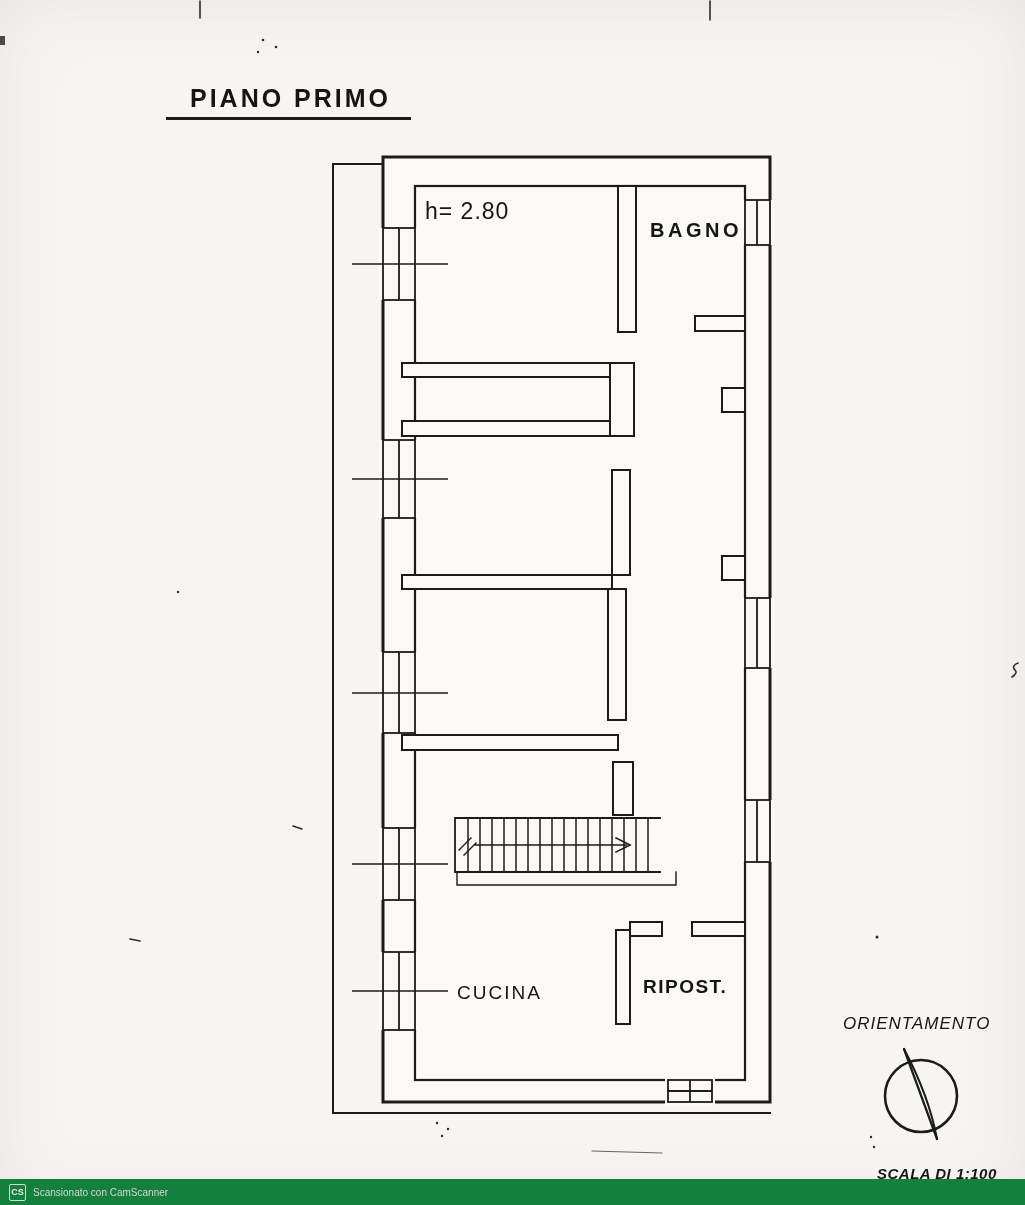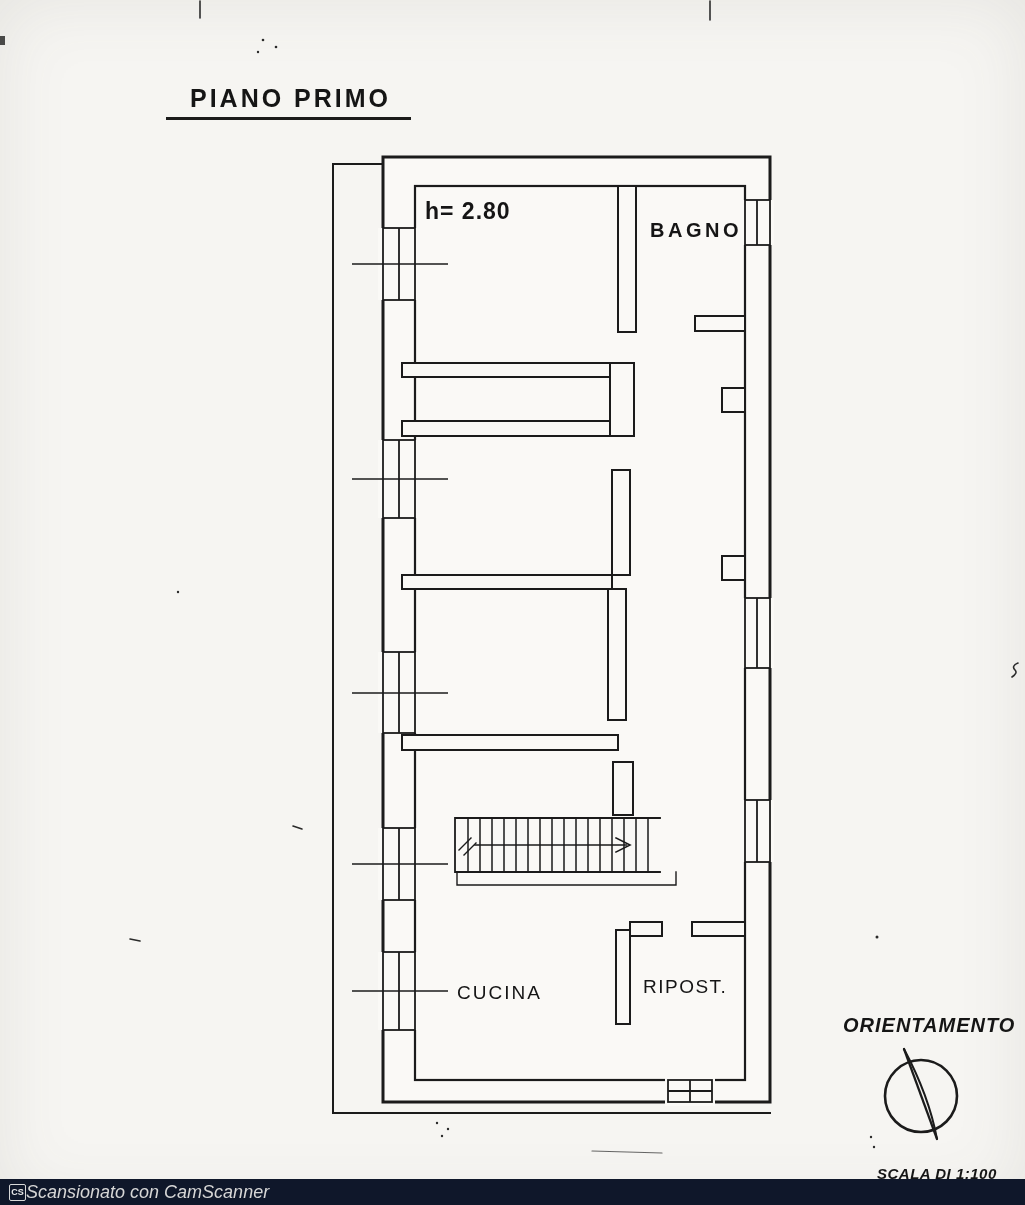--- a/index.html
+++ b/index.html
@@ -20,45 +20,45 @@
   .title{
     left:190px;top:84px;
     font-size:25px;font-weight:700;letter-spacing:3px;
   }
   .title-underline{
     position:absolute;left:166px;top:117px;width:245px;height:3px;
     background:#1b1b1b;
   }
   .height-note{
     left:425px;top:198px;
-    font-size:23px;font-weight:700;letter-spacing:1px;
+    font-size:23px;font-weight:400;letter-spacing:1px;
   }
   .bagno{left:650px;top:219px;font-size:20px;font-weight:700;letter-spacing:3.5px;text-align:center;}
   .cucina{left:457px;top:982px;font-size:19px;font-weight:400;letter-spacing:2px;}
-  .ripost{left:643px;top:976px;font-size:19px;font-weight:400;letter-spacing:1.5px;}
+  .ripost{left:643px;top:976px;font-size:19px;font-weight:700;letter-spacing:1.5px;}
   .orientamento{
     left:843px;top:1014px;
-    font-size:20px;font-weight:700;font-style:italic;letter-spacing:1px;
+    font-size:17px;font-weight:400;font-style:italic;letter-spacing:1px;
   }
   .scala{
     left:877px;top:1157px;
     font-size:15px;font-weight:700;font-style:italic;letter-spacing:0.5px;margin-top:8px;
   }
   .footer-bar{
     position:absolute;left:0;bottom:0;width:100%;height:26px;
-    background:#0f172a;
-    display:flex;align-items:center;
+    background:#15803d;
+    display:flex;align-items:center;gap:7px;
     padding-left:9px;box-sizing:border-box;
   }
   .cs-badge{
     width:15px;height:15px;border:1.5px solid #d8d8d8;border-radius:2px;
     color:#e8e8e8;font-size:9px;font-weight:700;
     display:flex;align-items:center;justify-content:center;flex:0 0 auto;
   }
-  .footer-text{color:#d6d6d6;font-size:18px;font-style:italic;}
+  .footer-text{color:#d6d6d6;font-size:10px;}
 </style>
 </head>
 <body>
 
 <div class="screen">
 
   <svg class="plan-svg" width="1025" height="1205" viewBox="0 0 1025 1205">
 
     <g stroke="#2a2a2a" stroke-width="1.6" fill="none" stroke-linecap="round">
       <path d="M200,1 V18"></path>

